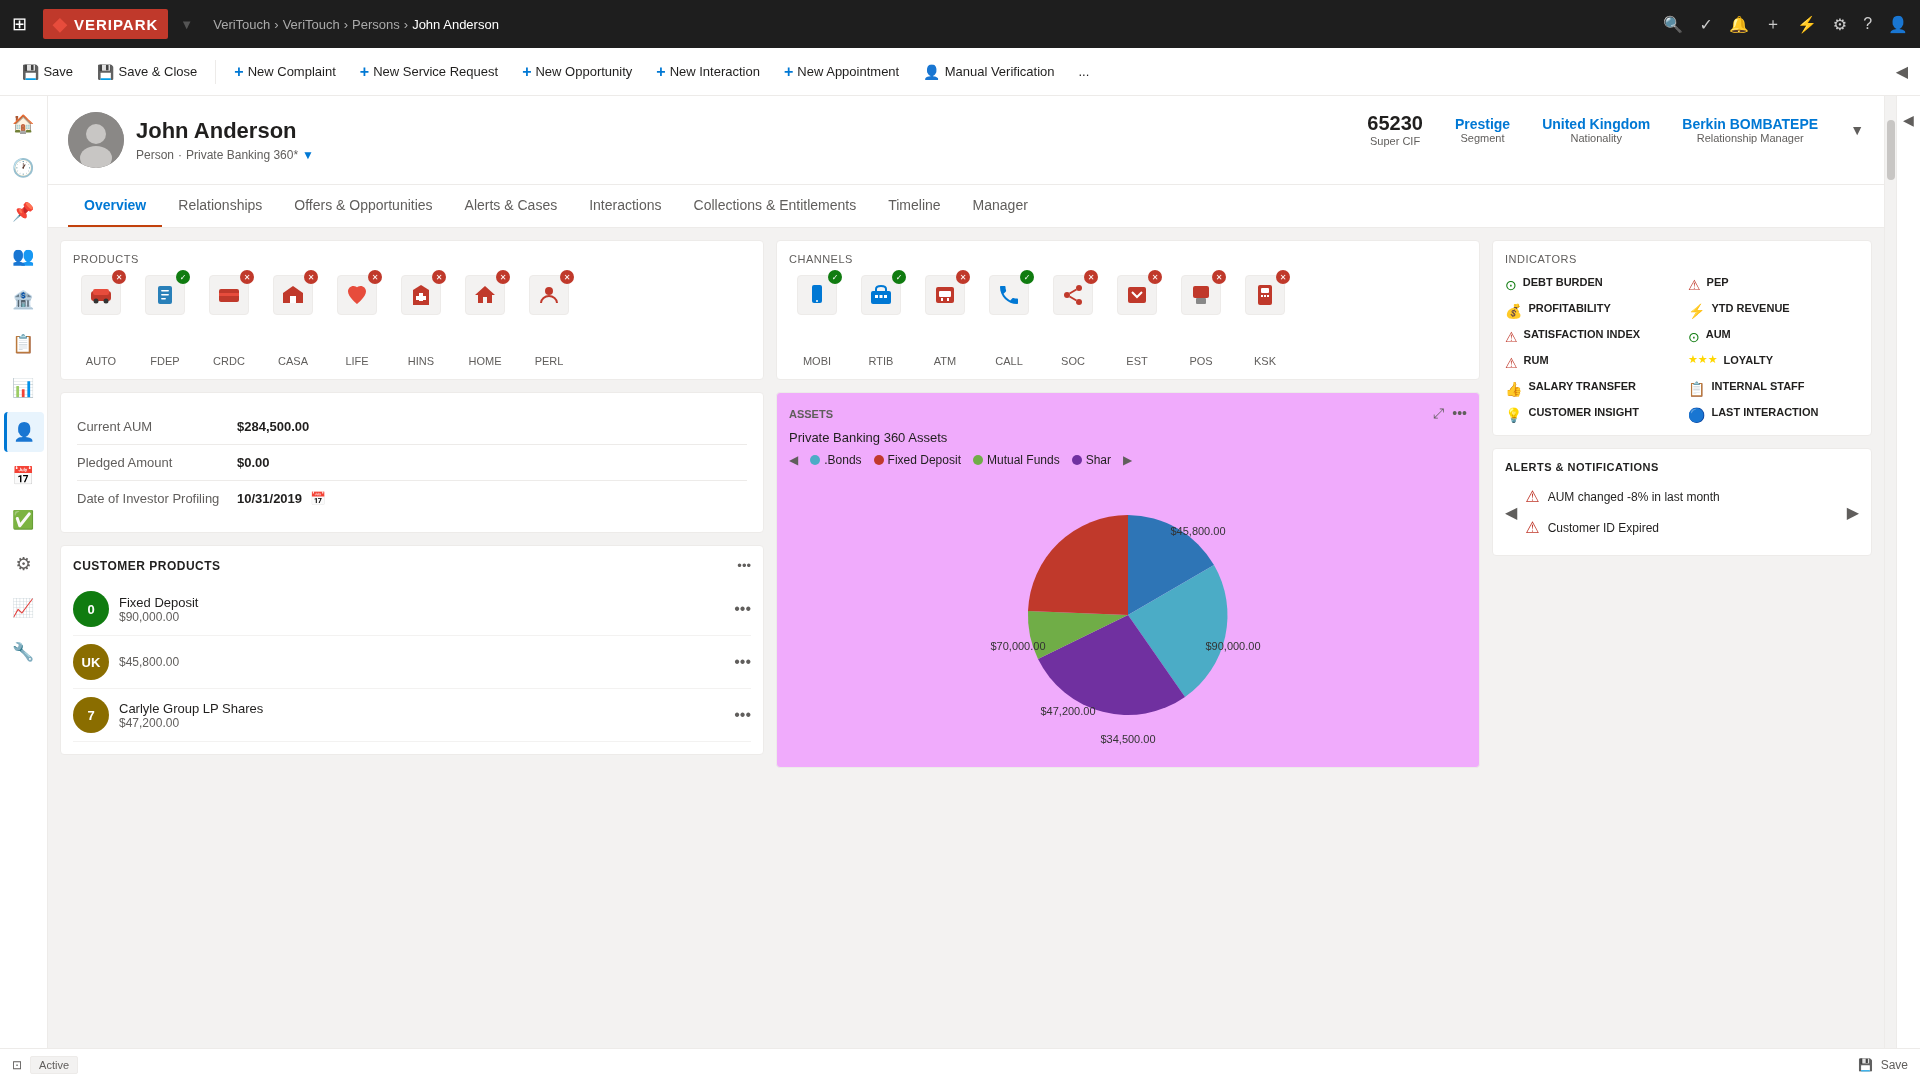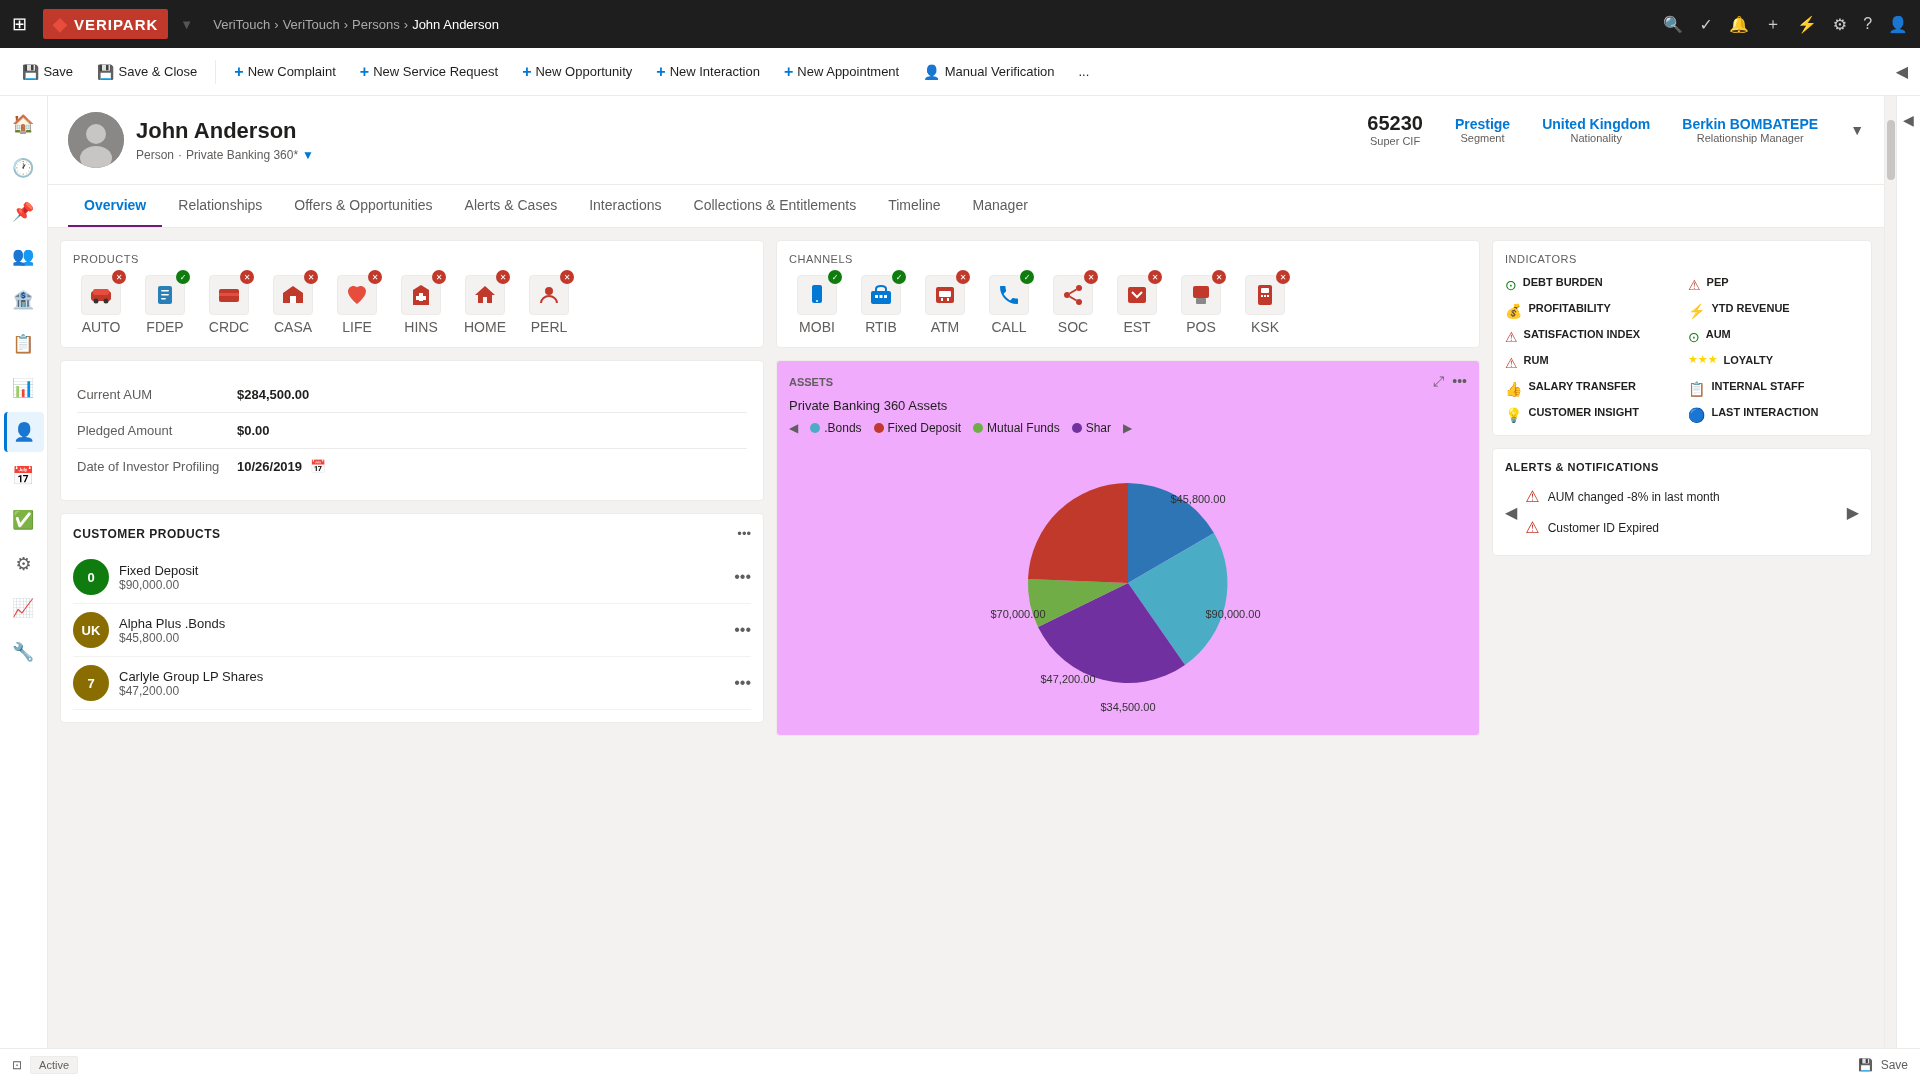--- a/index.html
+++ b/index.html
@@ -109,21 +109,21 @@
       border-bottom: 1px solid #edebe9;
     }
     .tab {
       padding: 12px 16px;
       cursor: pointer;
       color: #605e5c;
       font-size: 14px;
       border-bottom: 2px solid transparent;
       white-space: nowrap;
     }
-    .tab.active { color: #0078d4; border-bottom: 2px solid #701a75; font-weight: 600; }
+    .tab.active { color: #0078d4; border-bottom: 2px solid #c2410c; font-weight: 600; }
 
     
     .main-grid {
       display: grid;
       grid-template-columns: 1fr 1fr 380px;
       gap: 12px;
       padding: 12px;
     }
 
     
@@ -165,21 +165,21 @@
       width: 14px; height: 14px; border-radius: 50%;
       background: #c0392b; color: #fff; font-size: 8px;
       display: flex; align-items: center; justify-content: center;
     }
     .product-icon .check-badge {
       position: absolute; top: -6px; right: -6px;
       width: 14px; height: 14px; border-radius: 50%;
       background: #107c10; color: #fff; font-size: 8px;
       display: flex; align-items: center; justify-content: center;
     }
-    .product-label { font-size: 14px; color: #605e5c; text-align: center; }
+    .product-label { font-size: 11px; color: #605e5c; text-align: center; margin-top: 36px; }
 
     
     .channels-grid { display: flex; flex-wrap: wrap; gap: 8px; }
 
     
     .nba-item { display: flex; align-items: center; gap: 8px; }
     .nba-icon { width: 32px; height: 32px; background: #c0392b; border-radius: 50%; display: flex; align-items: center; justify-content: center; color: #fff; font-size: 14px; }
     .nba-text { flex: 1; font-size: 13px; font-weight: 500; }
     .nba-actions { display: flex; gap: 8px; }
     .nba-check { color: #107c10; font-size: 20px; cursor: pointer; }
@@ -523,21 +523,21 @@
             <div class="metric-label">Current AUM</div>
             <div class="metric-value">$284,500.00</div>
           </div>
           <div class="metric-row">
             <div class="metric-label">Pledged Amount</div>
             <div class="metric-value">$0.00</div>
           </div>
           <div class="metric-row">
             <div class="metric-label">Date of Investor Profiling</div>
             <div style="display:flex; align-items:center; gap:8px;">
-              <div class="metric-value">10/26/2019</div>
+              <div class="metric-value">10/31/2019</div>
               <span style="color:#605e5c; cursor:pointer;">📅</span>
             </div>
           </div>
         </div>
 
         <div class="card" style="margin-top:12px;">
           <div class="cp-header">
             <div class="cp-title">CUSTOMER PRODUCTS</div>
             <span style="cursor:pointer; color:#605e5c;">•••</span>
           </div>
@@ -545,21 +545,20 @@
             <div class="cp-circle" style="background:#107c10;">0</div>
             <div class="cp-info">
               <div class="cp-name">Fixed Deposit</div>
               <div class="cp-sub">$90,000.00</div>
             </div>
             <span class="cp-menu">•••</span>
           </div>
           <div class="cp-item">
             <div class="cp-circle" style="background:#8a6d00;">UK</div>
             <div class="cp-info">
-              <div class="cp-name">Alpha Plus .Bonds</div>
               <div class="cp-sub">$45,800.00</div>
             </div>
             <span class="cp-menu">•••</span>
           </div>
           <div class="cp-item">
             <div class="cp-circle" style="background:#8a6d00;">7</div>
             <div class="cp-info">
               <div class="cp-name">Carlyle Group LP Shares</div>
               <div class="cp-sub">$47,200.00</div>
             </div>

